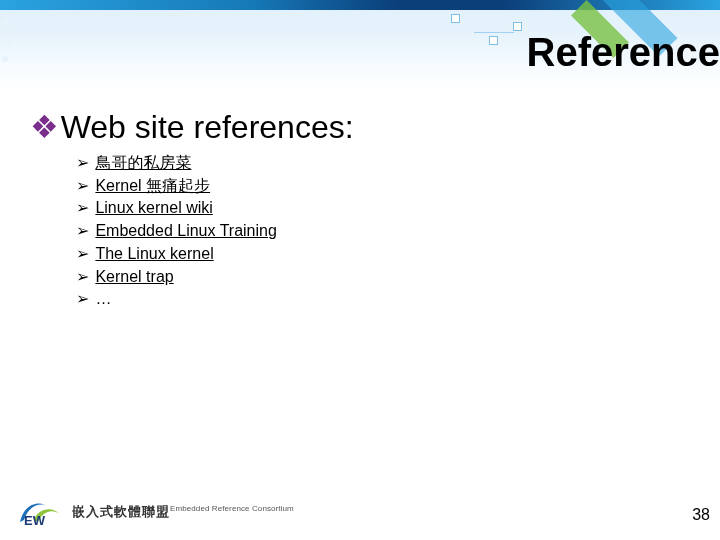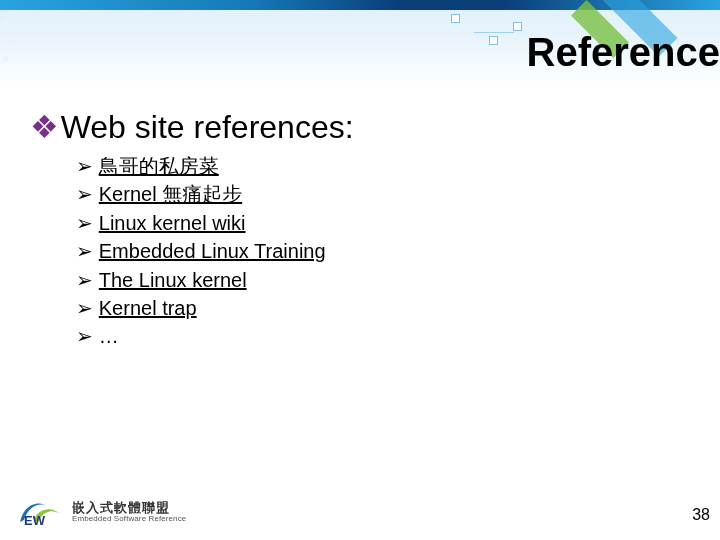--- a/index.html
+++ b/index.html
@@ -25,29 +25,29 @@
 .loz.blue{top:6px;right:40px;width:80px;height:26px;background:#2aa3e0;opacity:.6}
 
 
 .title{position:absolute;top:30px;left:0;right:0;text-align:right;font-size:40px;font-weight:bold;color:#000}
 
 
 .content{position:absolute;top:108px;left:30px;right:30px}
 .heading{font-size:32px;color:#000;margin:0 0 6px 0}
 .heading .db{color:#7a2e8c;margin-right:2px}
 .list{margin:0 0 0 46px;padding:0;list-style:none}
-.list li{font-size:20px;color:#000;line-height:1.42}
+.list li{font-size:16px;color:#000;line-height:1.42}
 .list li .ar{color:#000;margin-right:6px}
 .list li .lk{color:#000;text-decoration:underline}
 
 
 .logo{position:absolute;left:18px;bottom:12px;display:flex;align-items:center;gap:8px}
 .mark{width:46px;height:32px;position:relative}
 .mark svg{width:46px;height:32px;display:block}
-.logotext{display:flex;flex-direction:column;line-height:1.05}
+.logotext{display:flex;flex-direction:row;line-height:1.05}
 .logotext .zh{font-size:13px;color:#333;font-weight:bold;letter-spacing:1px}
 .logotext .en{font-size:8px;color:#555;letter-spacing:.1px}
 .pagenum{position:absolute;right:10px;bottom:16px;font-size:16px;color:#000}
 </style>
 </head>
 <body>
 
 <div class="topband">
   <div class="topbar"></div>
   <span class="dot a"></span>
@@ -81,17 +81,17 @@
 <div class="logo">
   <div class="mark">
     <svg viewBox="0 0 46 32">
       <path d="M2 26 C 6 8, 20 4, 30 10 C 22 6, 10 10, 6 24 Z" fill="#1d6fb8"></path>
       <path d="M16 24 C 20 12, 34 10, 42 18 C 34 12, 24 16, 20 26 Z" fill="#8fc33c"></path>
       <text x="6" y="29" font-size="13" font-weight="bold" fill="#1d3b78" font-family="Arial">EW</text>
     </svg>
   </div>
   <div class="logotext">
     <span class="zh">嵌入式軟體聯盟</span>
-    <span class="en">Embedded Software Reference</span>
+    <span class="en">Embedded Reference Consortium</span>
   </div>
 </div>
 
 <div class="pagenum">38</div>
 
 </body></html>

